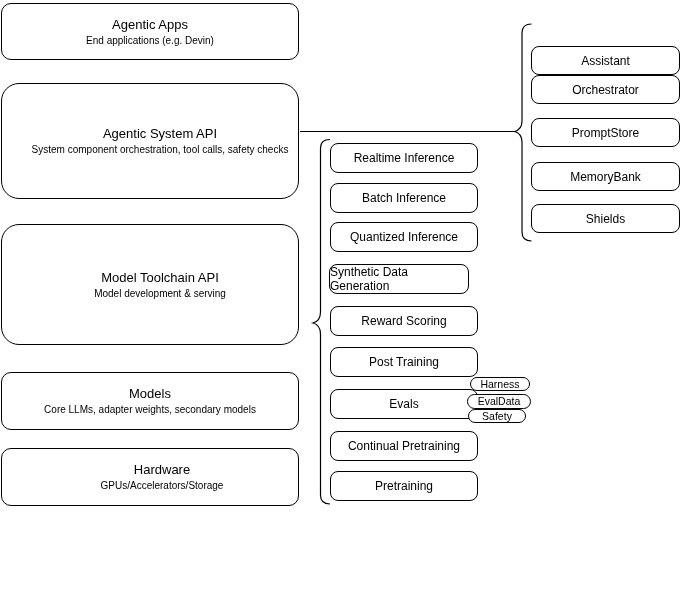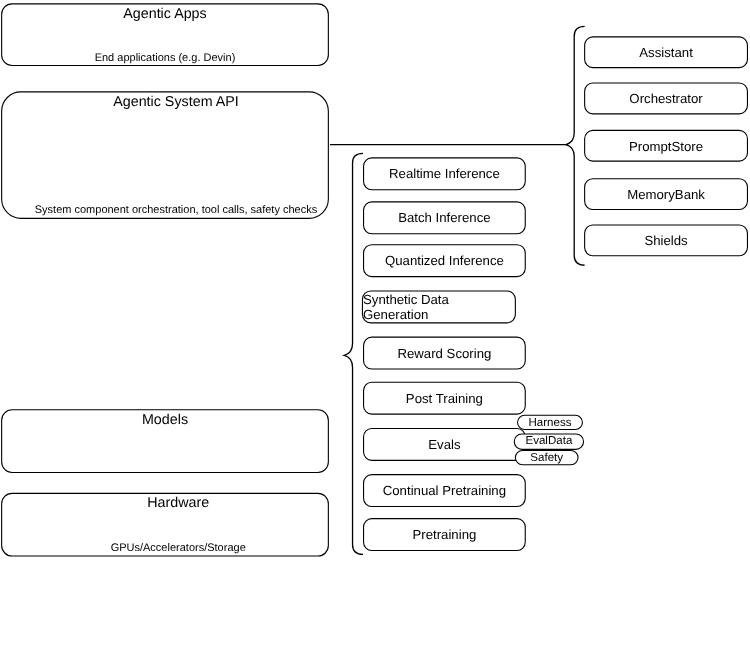--- a/index.html
+++ b/index.html
@@ -24,21 +24,21 @@
     background: #ffffff;
     border: 1px solid #000000;
     z-index: 2;
   }
   .stackbox {
     left: 1px;
     width: 298px;
     display: flex;
     flex-direction: column;
     align-items: center;
-    justify-content: space-between;
+    justify-content: center;
     gap: 3px;
     text-align: center;
   }
   .r10 { border-radius: 10px; }
   .r18 { border-radius: 18px; padding-left: 20px; }
   .stackbox .title { font-size: 13px; line-height: 15px; }
   .stackbox .subtitle { font-size: 10px; line-height: 12px; }
   .midbox {
     left: 330px;
     width: 148px;
@@ -82,41 +82,46 @@
   </svg>
 
   <div class="node stackbox r10" style="top:3px;height:57px;">
     <div class="title">Agentic Apps</div>
     <div class="subtitle">End applications (e.g. Devin)</div>
   </div>
   <div class="node stackbox r18" style="top:83px;height:116px;">
     <div class="title">Agentic System API</div>
     <div class="subtitle">System component orchestration, tool calls, safety checks</div>
   </div>
+  <div class="node stackbox r18" style="top:224px;height:121px;">
+    <div class="title">Model Toolchain API</div>
+    <div class="subtitle">Model development &amp; serving</div>
+  </div>
   <div class="node stackbox r10" style="top:372px;height:58px;">
     <div class="title">Models</div>
+    <div class="subtitle">Core LLMs, adapter weights, secondary models</div>
   </div>
   <div class="node stackbox r10" style="top:448px;height:58px;padding-left:24px;">
     <div class="title">Hardware</div>
     <div class="subtitle">GPUs/Accelerators/Storage</div>
   </div>
 
   <div class="node midbox" style="top:143px;">Realtime Inference</div>
   <div class="node midbox" style="top:183px;">Batch Inference</div>
   <div class="node midbox" style="top:222px;">Quantized Inference</div>
   <div class="node midbox wide" style="top:264px;">Synthetic Data Generation</div>
   <div class="node midbox" style="top:306px;">Reward Scoring</div>
   <div class="node midbox" style="top:347px;">Post Training</div>
   <div class="node midbox" style="top:389px;">Evals</div>
   <div class="node midbox" style="top:431px;">Continual Pretraining</div>
   <div class="node midbox" style="top:471px;">Pretraining</div>
 
   <div class="node pill" style="left:470px;top:377px;width:60px;height:14px;">Harness</div>
   <div class="node pill" style="left:467px;top:394px;width:64px;height:15px;">EvalData</div>
   <div class="node pill" style="left:468px;top:409px;width:58px;height:14px;">Safety</div>
 
-  <div class="node rightbox" style="top:33px;text-align:center;">Assistant</div>
+  <div class="node rightbox" style="top:46px;text-align:center;">Assistant</div>
   <div class="node rightbox" style="top:75px;">Orchestrator</div>
   <div class="node rightbox" style="top:162px;">MemoryBank</div>
   <div class="node rightbox" style="top:118px;">PromptStore</div>
   <div class="node rightbox" style="top:204px;">Shields</div>
 
 </div>
 
 </body></html>

